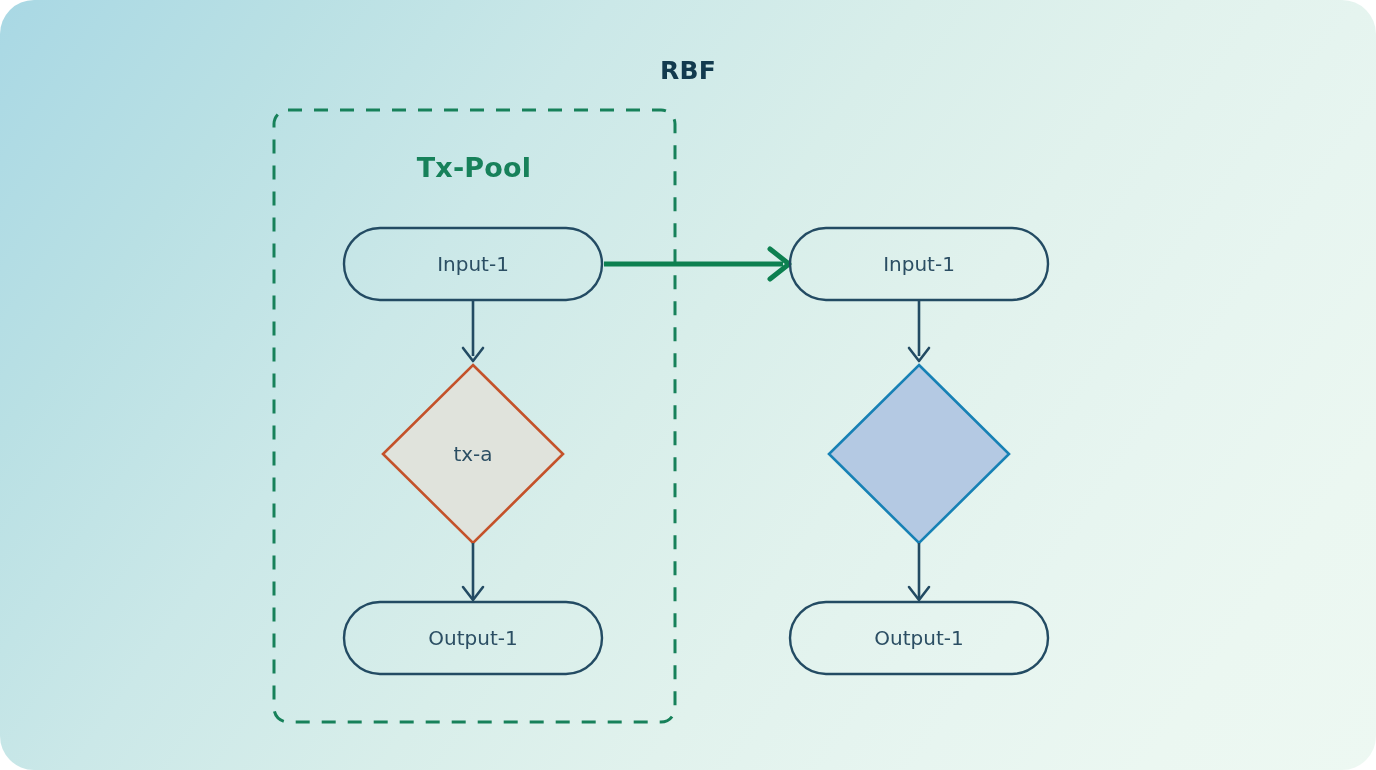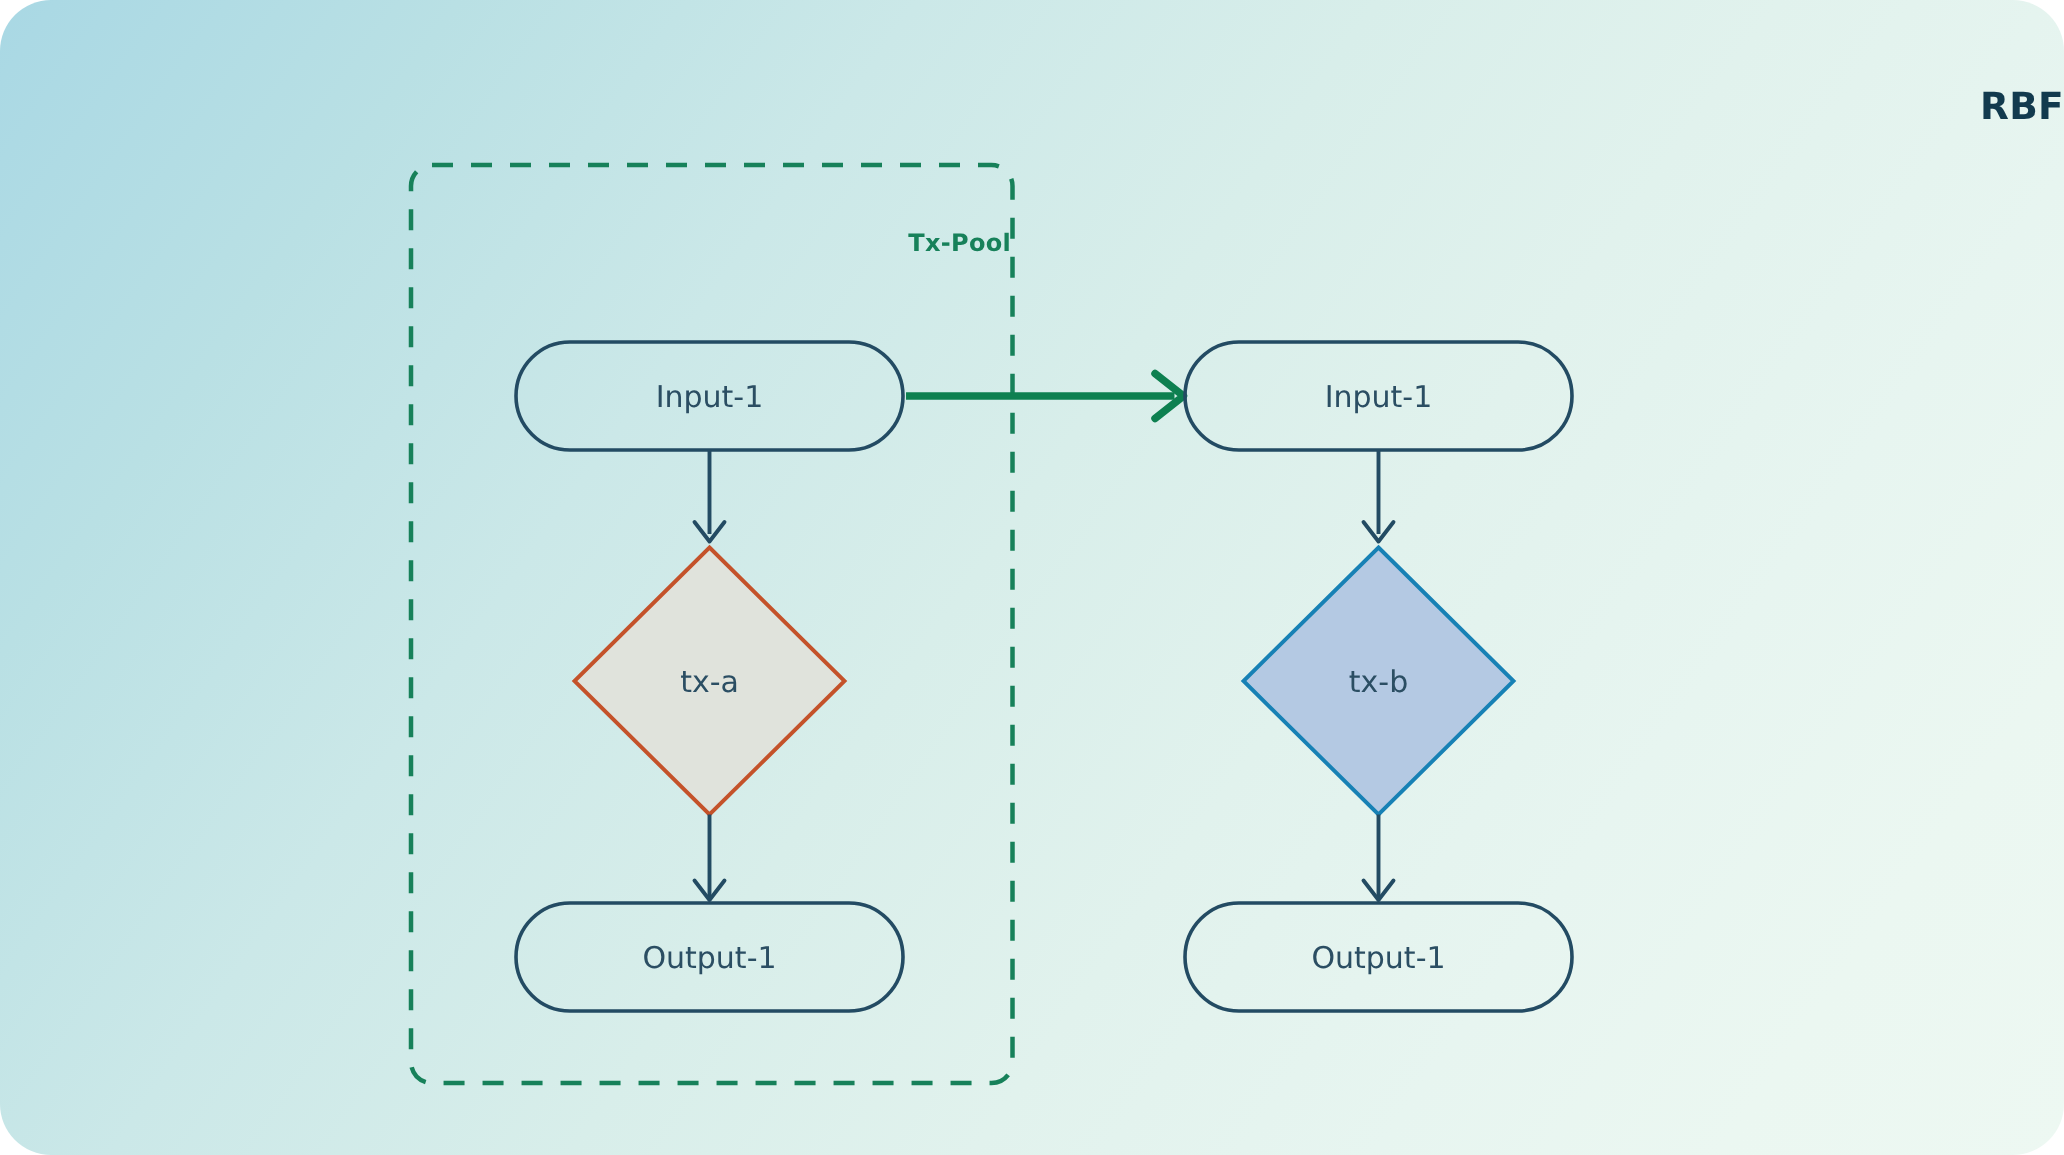--- a/index.html
+++ b/index.html
@@ -45,33 +45,33 @@
   .lbl {
     position: absolute;
     white-space: nowrap;
     line-height: 1;
   }
 
   #title-rbf {
     left: 0;
     right: 0;
     top: 58px;
-    text-align: right;
+    text-align: center;
     font-size: 25px;
     font-weight: bold;
     color: #123a4e;
     letter-spacing: 0.2px;
   }
 
   #label-txpool {
     left: 274px;
     width: 400px;
     top: 154px;
-    text-align: right;
-    font-size: 16px;
+    text-align: center;
+    font-size: 27px;
     font-weight: bold;
     color: #17815a;
     letter-spacing: 0.2px;
   }
 
   .node-text {
     position: absolute;
     display: flex;
     align-items: center;
     justify-content: center;
@@ -142,17 +142,16 @@
   <div class="lbl" id="label-txpool">Tx-Pool</div>
 
   <div class="node-text" id="text-input-left">Input-1</div>
 
   <div class="node-text" id="text-txa">tx-a</div>
 
   <div class="node-text" id="text-output-left">Output-1</div>
 
   <div class="node-text" id="text-input-right">Input-1</div>
 
-  <div class="node-text" id="text-txb">tx-b</div>
 
   <div class="node-text" id="text-output-right">Output-1</div>
 
 </div>
 
 </body></html>

